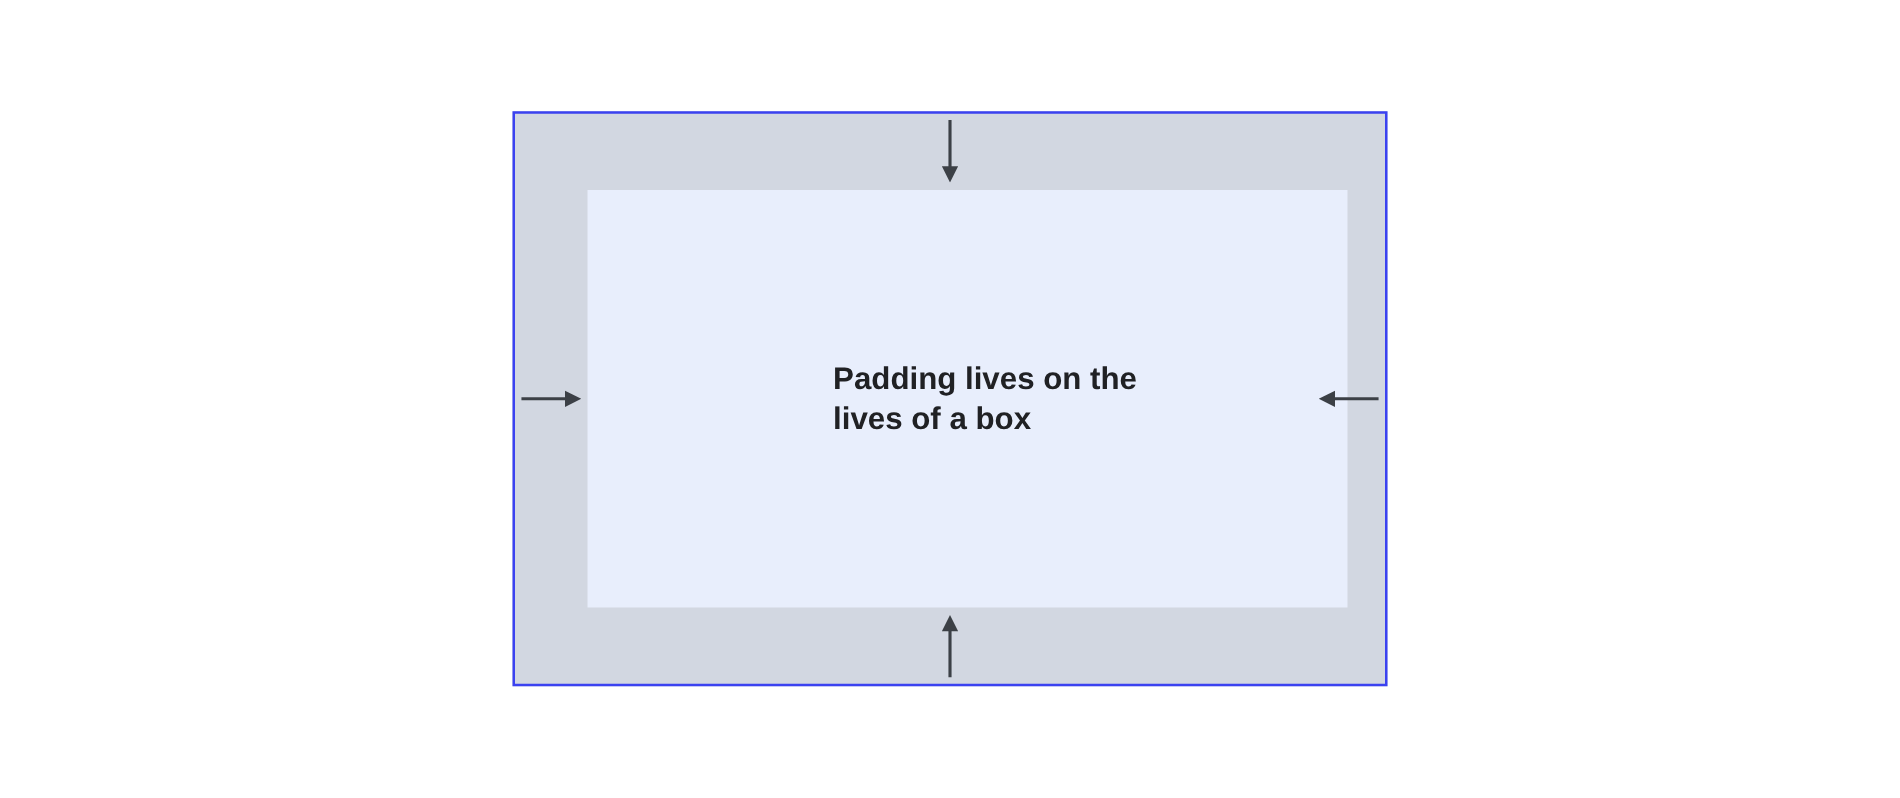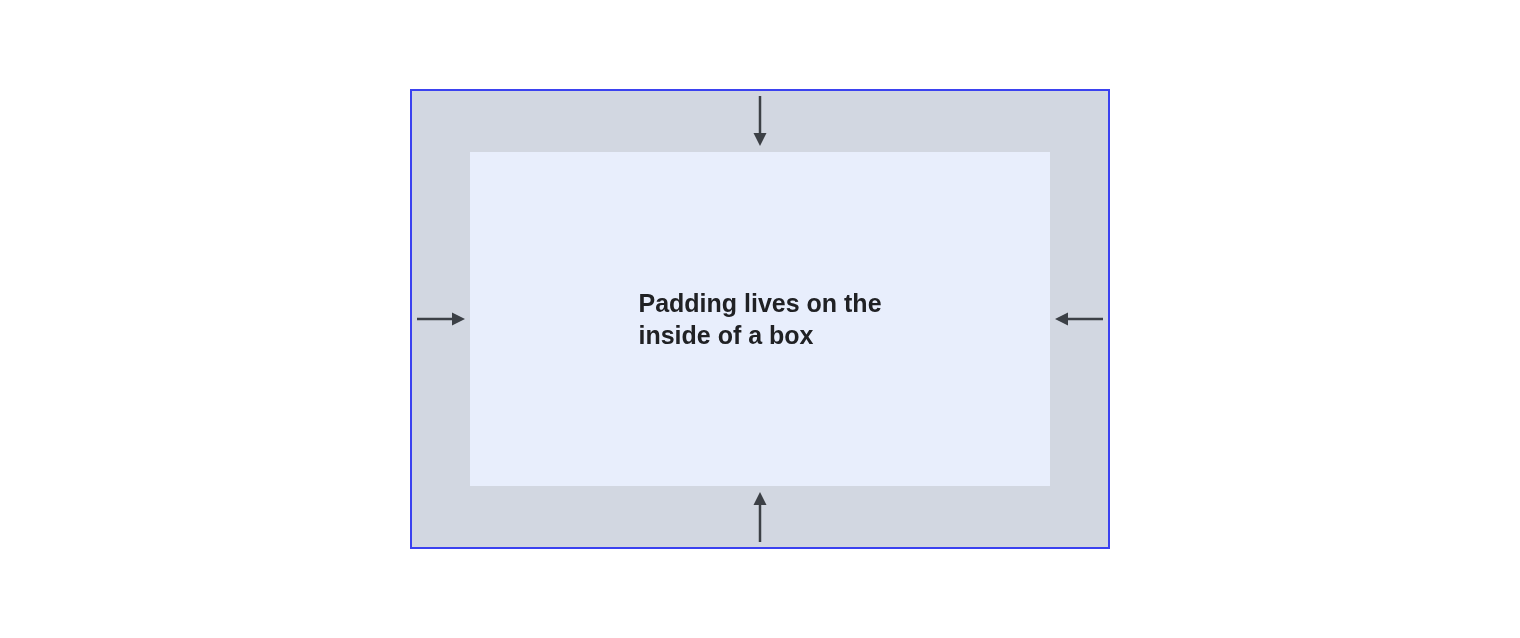--- a/index.html
+++ b/index.html
@@ -22,20 +22,21 @@
     background: var(--color-padding-area, #d2d7e1);
     padding: 61px 58px;
   }
   .content-box {
     width: 100%;
     height: 100%;
     background: var(--color-content-area, #e8eefc);
     display: flex;
     align-items: center;
     justify-content: center;
+    padding-left: 28px;
   }
   .label {
     margin: 0;
     font-size: 25px;
     line-height: 32px;
     font-weight: 700;
     color: var(--color-label-text, #202124);
   }
   .label span { display: block; }
   .arrow {
@@ -49,21 +50,21 @@
   .arrow-right  { right: 5px; top: 50%;   transform: translateY(-50%) rotate(180deg); }
 </style>
 </head>
 <body>
 
 <div class="bordered-box">
 
   <div class="content-box">
     <p class="label">
       <span>Padding lives on the</span>
-      <span>inside of a box</span>
+      <span>lives of a box</span>
     </p>
   </div>
 
   <svg class="arrow arrow-top" width="14" height="50" viewBox="0 0 14 50" aria-hidden="true">
     <line x1="7" y1="0" x2="7" y2="39" stroke="currentColor" stroke-width="2.5"></line>
     <polygon points="7,50 0.5,37 13.5,37" fill="currentColor"></polygon>
   </svg>
 
   <svg class="arrow arrow-bottom" width="14" height="50" viewBox="0 0 14 50" aria-hidden="true">
     <line x1="7" y1="0" x2="7" y2="39" stroke="currentColor" stroke-width="2.5"></line>

